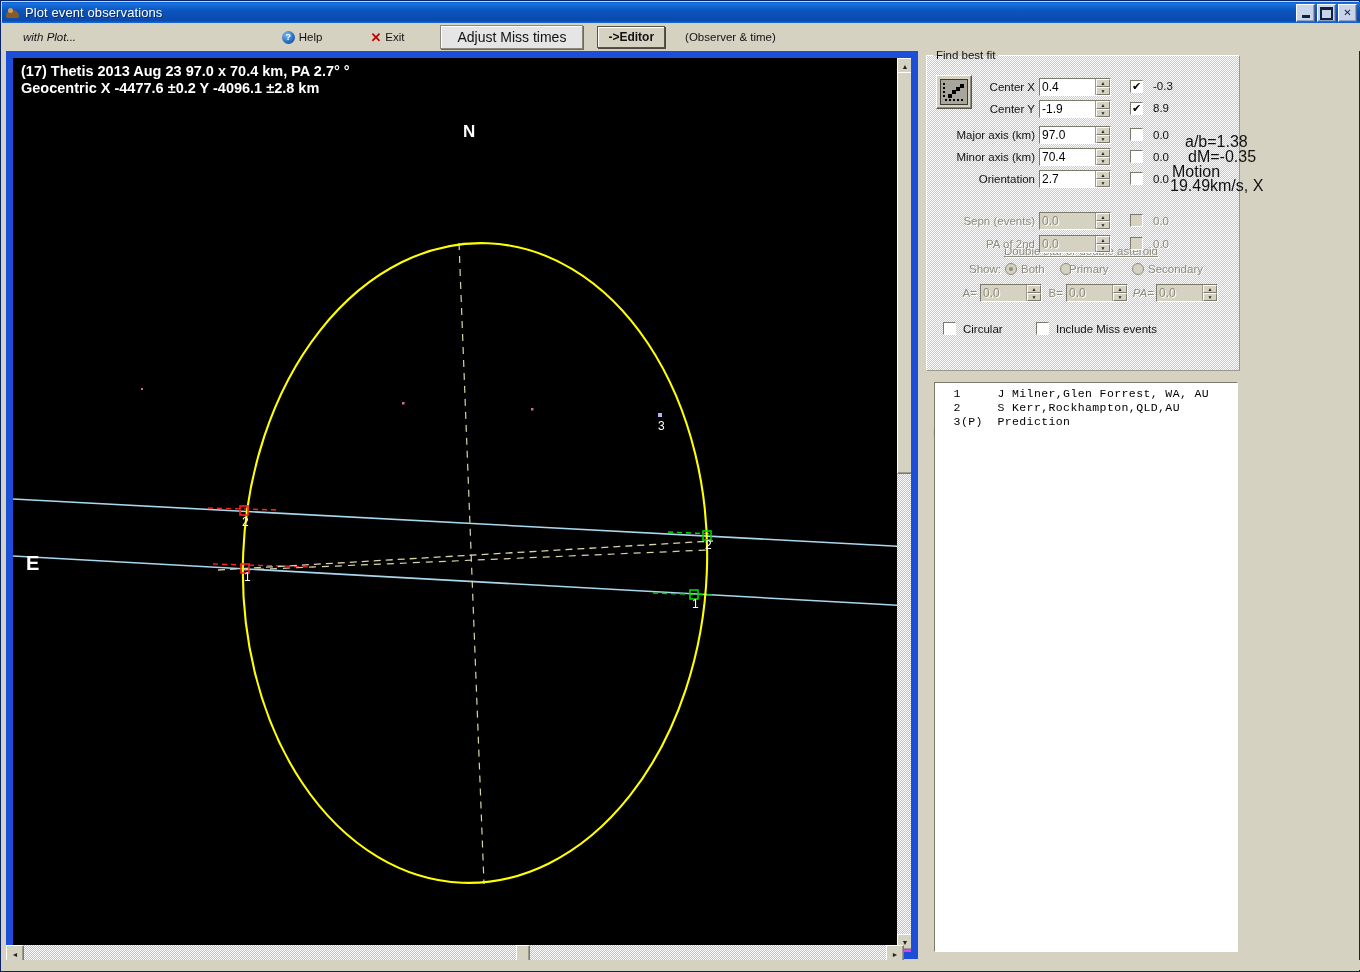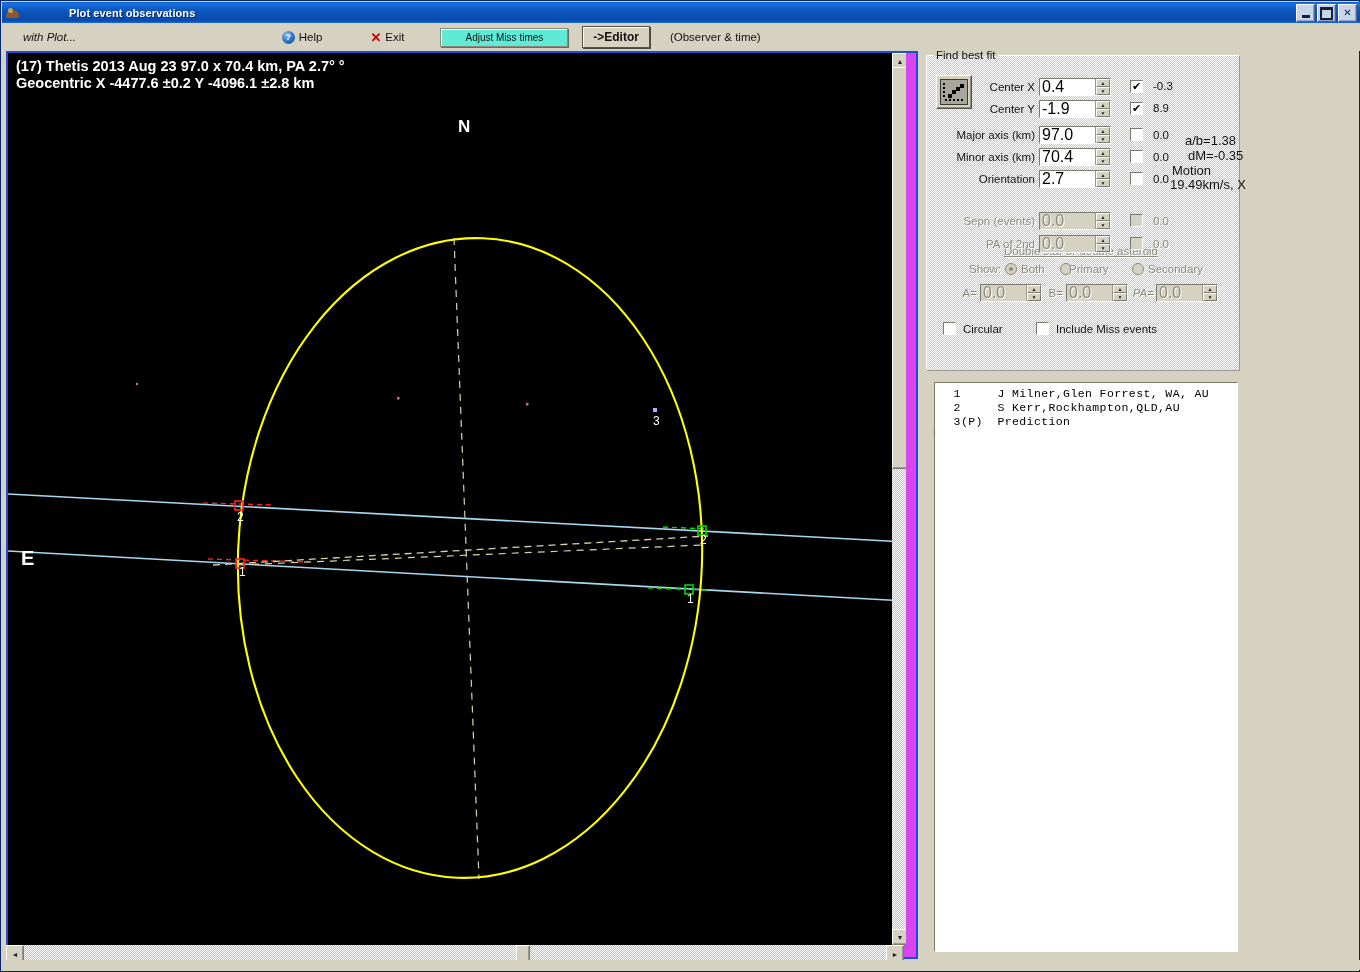--- a/index.html
+++ b/index.html
@@ -10,22 +10,22 @@
   #app-window{position:absolute;left:0;top:0;width:1360px;height:972px;
     background:#d6d2c2;border:1px solid #0a246a;box-sizing:border-box;}
 
   #titlebar{position:absolute;left:1px;top:1px;width:1358px;height:21px;
     background:linear-gradient(to bottom,#0a5fcf 0%,#1772e0 8%,#0b55bd 40%,#0a4aad 88%,#1a6ad6 100%);
     display:flex;align-items:center;}
   #title-icon{width:16px;height:14px;margin:0 4px 0 3px;position:relative;flex:none;}
   #title-icon .ic1{position:absolute;left:1px;top:4px;width:13px;height:8px;
     background:#8a5a2b;border-radius:7px 7px 2px 2px;}
   #title-icon .ic2{position:absolute;left:3px;top:2px;width:5px;height:5px;background:#c8a060;border-radius:50%;}
-  #title-text{color:#fff;font-weight:bold;font-size:11px;letter-spacing:.1px;
-    text-shadow:1px 1px 0 rgba(0,0,0,.45);margin-left:44px;}
+  #title-text{color:#fff;font-weight:normal;font-size:13px;letter-spacing:.1px;
+    text-shadow:1px 1px 0 rgba(0,0,0,.45);}
   #titlebar-buttons{position:absolute;right:3px;top:2px;display:flex;gap:2px;}
   .tbtn{width:17px;height:16px;background:#c8d4ea;border:1px solid #fff;
     border-right-color:#51648f;border-bottom-color:#51648f;
     box-shadow:inset -1px -1px 0 #8fa0c2;
     display:flex;align-items:center;justify-content:center;position:relative;}
   .tbtn .g{color:#102040;font-size:10px;line-height:1;font-family:"Liberation Sans",sans-serif;}
   .tb-min .bar{width:8px;height:3px;background:#102040;margin-top:6px;}
   .tb-max .sq{width:9px;height:8px;border:2px solid #102040;border-top-width:3px;}
 
   
@@ -34,30 +34,30 @@
   .tbitem{font-size:11.5px;color:#111;padding:2px 6px;white-space:nowrap;}
   #tb-withplot{margin-left:15px;font-style:italic;}
   #tb-plotoptions{margin-left:56px;margin-top:44px;}
   #tb-help{margin-left:56px;display:flex;align-items:center;gap:4px;}
   .help-icon{width:13px;height:13px;border-radius:50%;
     background:radial-gradient(circle at 35% 30%,#7ab8f5,#1b5fae 70%);
     color:#fff;font-size:9px;font-weight:bold;display:flex;align-items:center;
     justify-content:center;line-height:1;}
   #tb-exit{margin-left:36px;display:flex;align-items:center;gap:4px;}
   .x-icon{color:#c00000;font-weight:bold;font-size:13px;line-height:1;}
-  #tb-adjust{margin-left:30px;border:1px solid #8a8878;background:#5eead4;
-    box-shadow:inset 1px 1px 0 #fff, 1px 1px 0 #6b6a5e;padding:3px 24px;font-size:10px;}
+  #tb-adjust{margin-left:30px;border:1px solid #8a8878;background:#e5e5e5;
+    box-shadow:inset 1px 1px 0 #fff, 1px 1px 0 #6b6a5e;padding:3px 16px;font-size:14px;}
   #tb-editor{margin-left:14px;border:1px solid #555348;background:#d6d2c2;
     box-shadow:inset 1px 1px 0 #fff, 1px 1px 0 #4a4940;padding:3px 10px;
     font-weight:bold;font-size:12px;}
   #tb-obstime{margin-left:14px;font-size:11.5px;}
 
   
   #plot-panel{position:absolute;left:5px;top:50px;width:912px;height:908px;
-    background:#d946ef;border:2px solid #1d4ed8;box-sizing:border-box;}
+    background:#d946ef;border:7px solid #1d4ed8;box-sizing:border-box;}
   #plot-canvas{position:absolute;left:0;top:0;width:898px;height:892px;
     background:#000;overflow:hidden;}
   #plot-svg{position:absolute;left:0;top:0;}
 
   .plot-head{position:absolute;color:#fff;font-family:"Liberation Sans",sans-serif;
     font-weight:bold;font-size:14.5px;white-space:nowrap;letter-spacing:0px;}
   #head-line1{left:8px;top:5px;}
   #head-line2{left:8px;top:22px;}
   #lbl-N{position:absolute;left:450px;top:64px;color:#fff;font-size:17px;font-weight:bold;}
   #lbl-E{position:absolute;left:13px;top:494px;color:#fff;font-size:20px;font-weight:bold;}
@@ -81,21 +81,21 @@
   #grp-findfit{left:0;top:0;width:312px;height:320px;
     background:repeating-conic-gradient(#fff 0% 25%, #cdc9b9 0% 50%) 0 0/2px 2px;}
 
   .lbl{position:absolute;font-size:11.5px;color:#111;text-align:right;white-space:nowrap;}
   .lbl.dis{color:#8d8b7e;text-shadow:1px 1px 0 #fff;}
 
   .spin{position:absolute;height:18px;display:flex;
     border:1px solid #7c7a6c;border-right-color:#fff;border-bottom-color:#fff;
     background:#fff;box-sizing:border-box;}
   .spin input{border:0;outline:0;background:transparent;width:100%;height:100%;
-    font-size:16px;font-family:"Liberation Sans",sans-serif;padding:0 2px;color:#000;}
+    font-size:12px;font-family:"Liberation Sans",sans-serif;padding:0 2px;color:#000;}
   .spin.dis{background:#d6d2c2;}
   .spin.dis input{color:#8d8b7e;text-shadow:1px 1px 0 #fff;}
   .spin .arrows{width:14px;flex:none;display:flex;flex-direction:column;
     border-left:1px solid #9b998b;}
   .spin .arrows div{flex:1;background:#d6d2c2;border:1px solid #fff;
     border-right-color:#7c7a6c;border-bottom-color:#7c7a6c;
     display:flex;align-items:center;justify-content:center;font-size:5px;color:#222;line-height:1;}
 
   .cbx{position:absolute;width:13px;height:13px;background:#fff;
     border:1px solid #7c7a6c;border-right-color:#fff;border-bottom-color:#fff;
@@ -106,21 +106,21 @@
   .dval.dis{color:#8d8b7e;text-shadow:1px 1px 0 #fff;}
 
   #fit-icon-btn{position:absolute;left:9px;top:14px;width:34px;height:32px;
     background:#d6d2c2;border:1px solid #fff;border-right-color:#55544a;
     border-bottom-color:#55544a;box-shadow:inset -1px -1px 0 #8d8b7e;
     display:flex;align-items:center;justify-content:center;}
   #fit-icon-btn .inner{width:26px;height:24px;background:#a8a69a;position:relative;
     border:1px solid #3a3a33;overflow:hidden;}
   #fit-icon-btn .inner i{position:absolute;background:#000;display:block;}
 
-  .rinfo{position:absolute;font-size:13px;color:#111;white-space:nowrap;}
+  .rinfo{position:absolute;font-size:16px;color:#111;white-space:nowrap;}
 
   #dbl-link{position:absolute;left:42px;top:184px;width:224px;text-align:center;
     font-size:11.5px;color:#8d8b7e;text-decoration:underline;text-shadow:1px 1px 0 #fff;}
 
   .radio{position:absolute;width:12px;height:12px;border-radius:50%;
     background:#d6d2c2;border:1px solid #8d8b7e;box-sizing:border-box;
     display:flex;align-items:center;justify-content:center;}
   .radio .dot{width:4px;height:4px;border-radius:50%;background:#8d8b7e;}
 
   #slider{position:absolute;left:8px;top:343px;width:108px;height:16px;}

